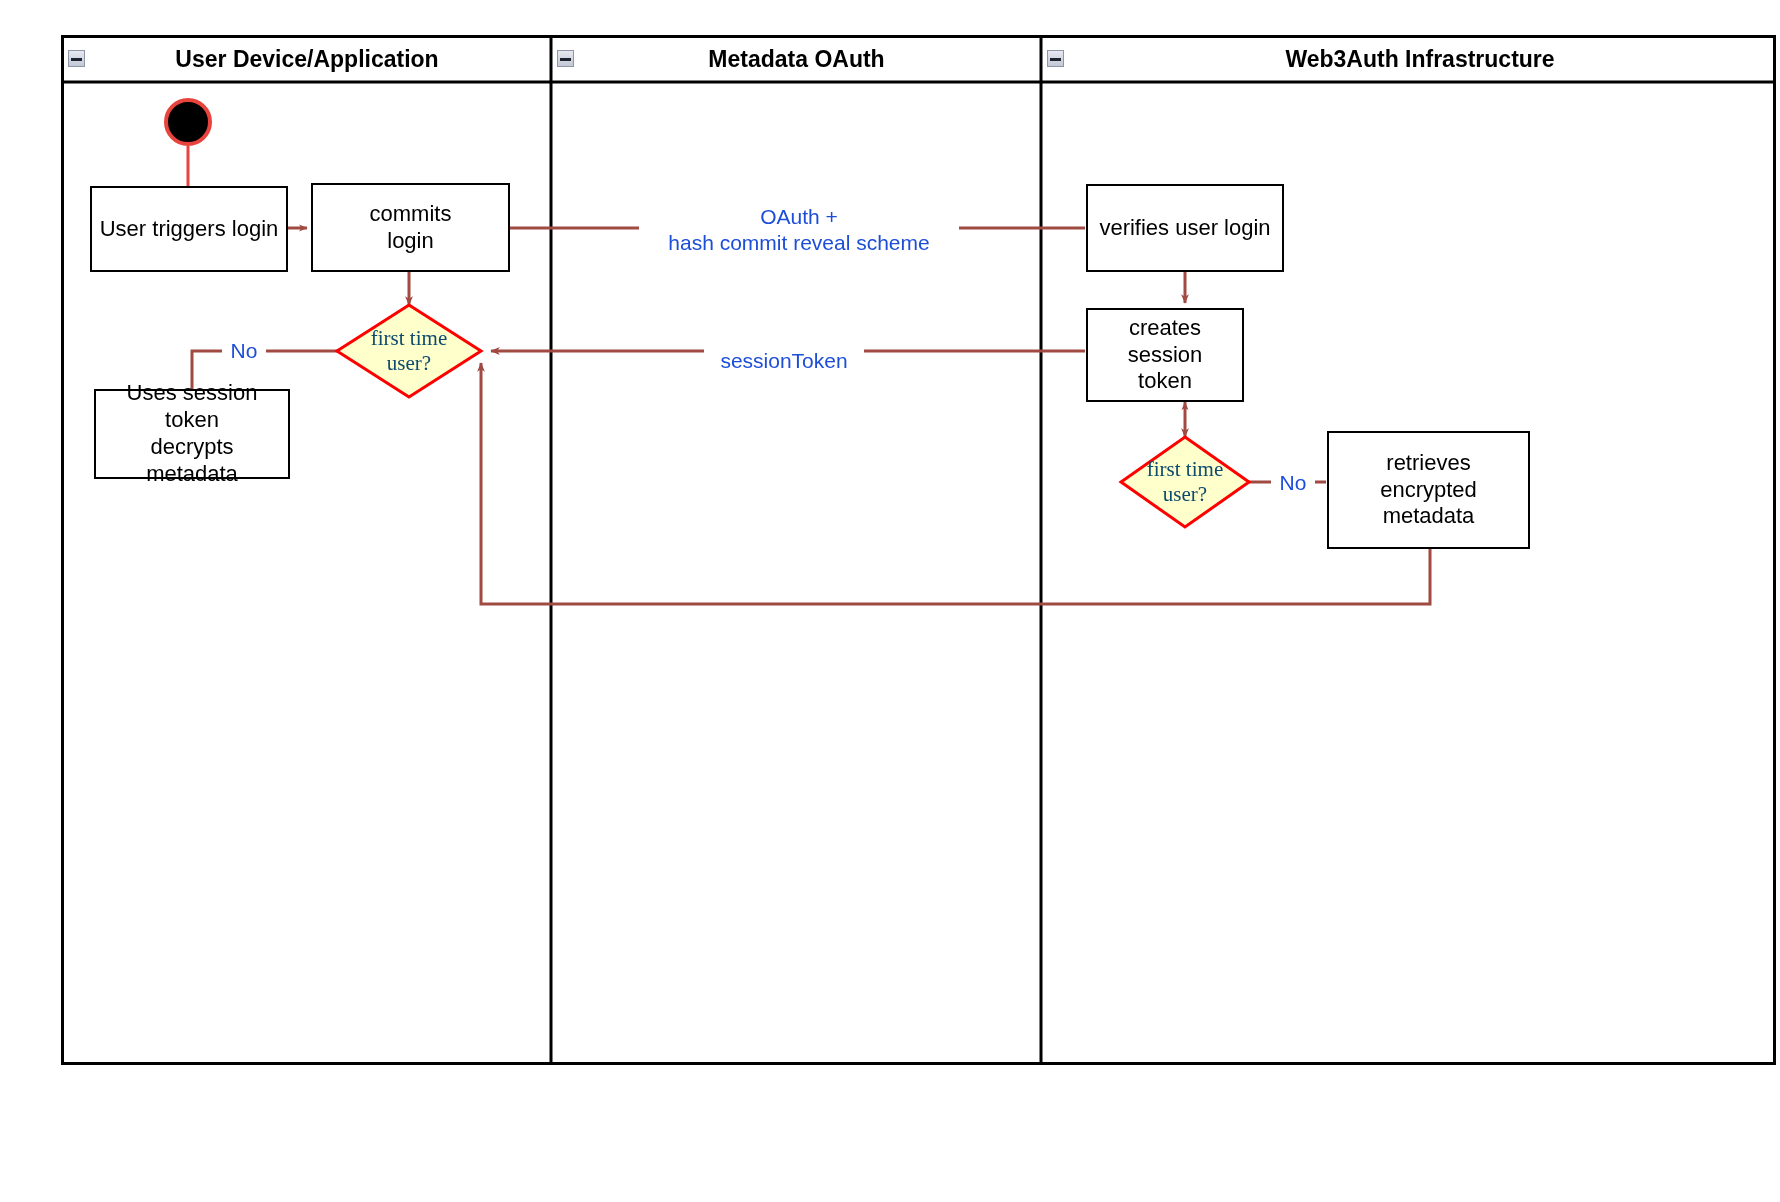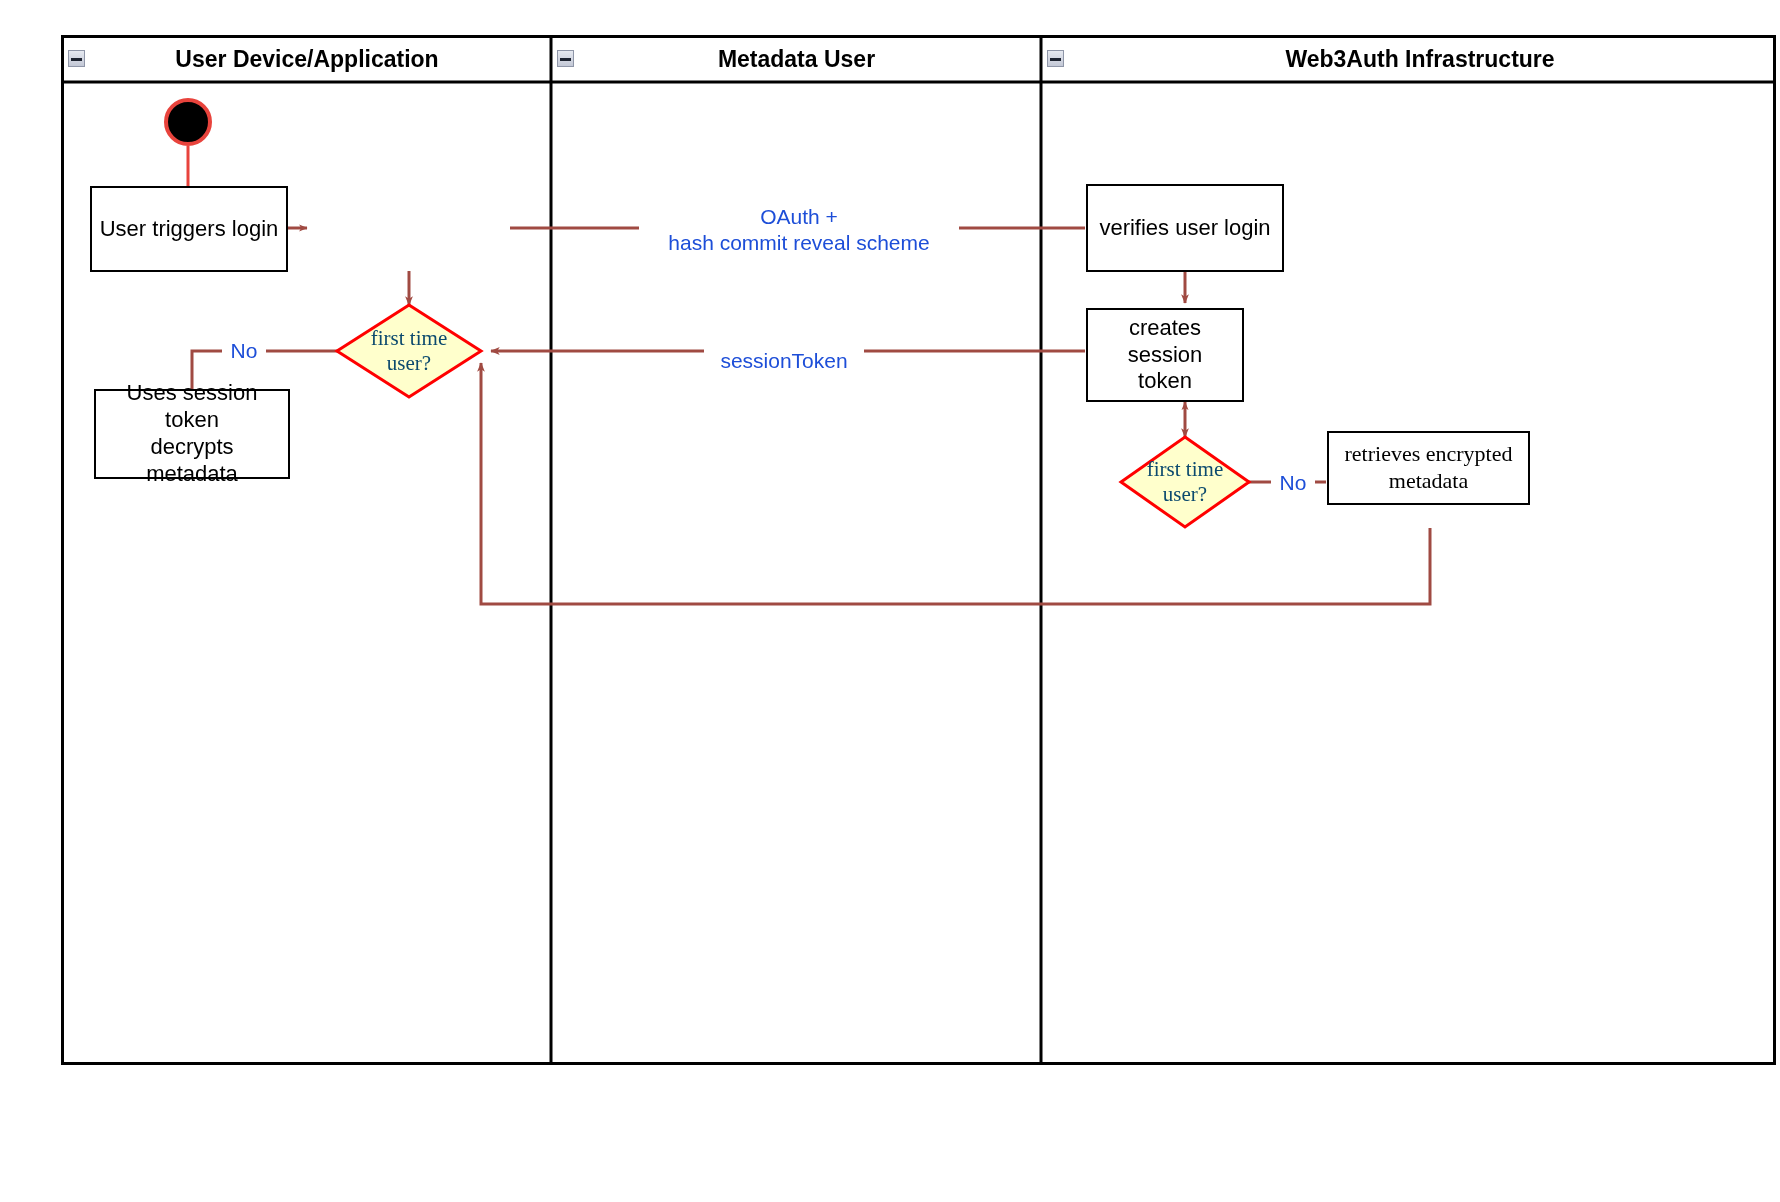--- a/index.html
+++ b/index.html
@@ -165,38 +165,40 @@
 
     <polygon points="409,305 481,351 409,397 337,351" fill="#ffffcc" stroke="#ff0000" stroke-width="3"></polygon>
 
     <polygon points="1185,437 1249,482 1185,527 1121,482" fill="#ffffcc" stroke="#ff0000" stroke-width="3"></polygon>
   </svg>
 
   <div class="collapse-icon" style="left:68px; top:50px;"></div>
   <div class="lane-title" style="left:63px; top:48px; width:488px;">User Device/Application</div>
 
   <div class="collapse-icon" style="left:557px; top:50px;"></div>
-  <div class="lane-title" style="left:552px; top:48px; width:489px;">Metadata User</div>
+  <div class="lane-title" style="left:552px; top:48px; width:489px;">Metadata OAuth</div>
 
   <div class="collapse-icon" style="left:1047px; top:50px;"></div>
   <div class="lane-title" style="left:1042px; top:48px; width:732px;margin-left:12px;">Web3Auth Infrastructure</div>
 
   <div class="node-box" style="left:90px; top:186px; width:198px; height:86px;">User triggers login</div>
 
+  <div class="node-box" style="left:311px; top:183px; width:199px; height:89px; white-space:pre-line;">commits
+login</div>
 
   <div class="node-box" style="left:94px; top:389px; width:196px; height:90px; white-space:pre-line;">Uses session
 token
 decrypts metadata</div>
 
   <div class="node-box" style="left:1086px; top:184px; width:198px; height:88px;">verifies user login</div>
 
   <div class="node-box" style="left:1086px; top:308px; width:158px; height:94px; white-space:pre-line;text-align:center;">creates session
 token</div>
 
-  <div class="node-box" style="left:1327px; top:431px; width:203px; height:74px; white-space:pre-line;font-family:Liberation Serif, serif;">retrieves encrypted
+  <div class="node-box" style="left:1327px; top:431px; width:203px; height:118px; white-space:pre-line;">retrieves encrypted
 metadata</div>
 
   <div class="diamond-wrap" style="left:337px; top:305px; width:144px; height:92px;">
     <div class="diamond-label" style="white-space:pre-line;">first time
 user?</div>
   </div>
 
   <div class="diamond-wrap" style="left:1121px; top:437px; width:128px; height:90px;">
     <div class="diamond-label" style="white-space:pre-line;">first time
 user?</div>

